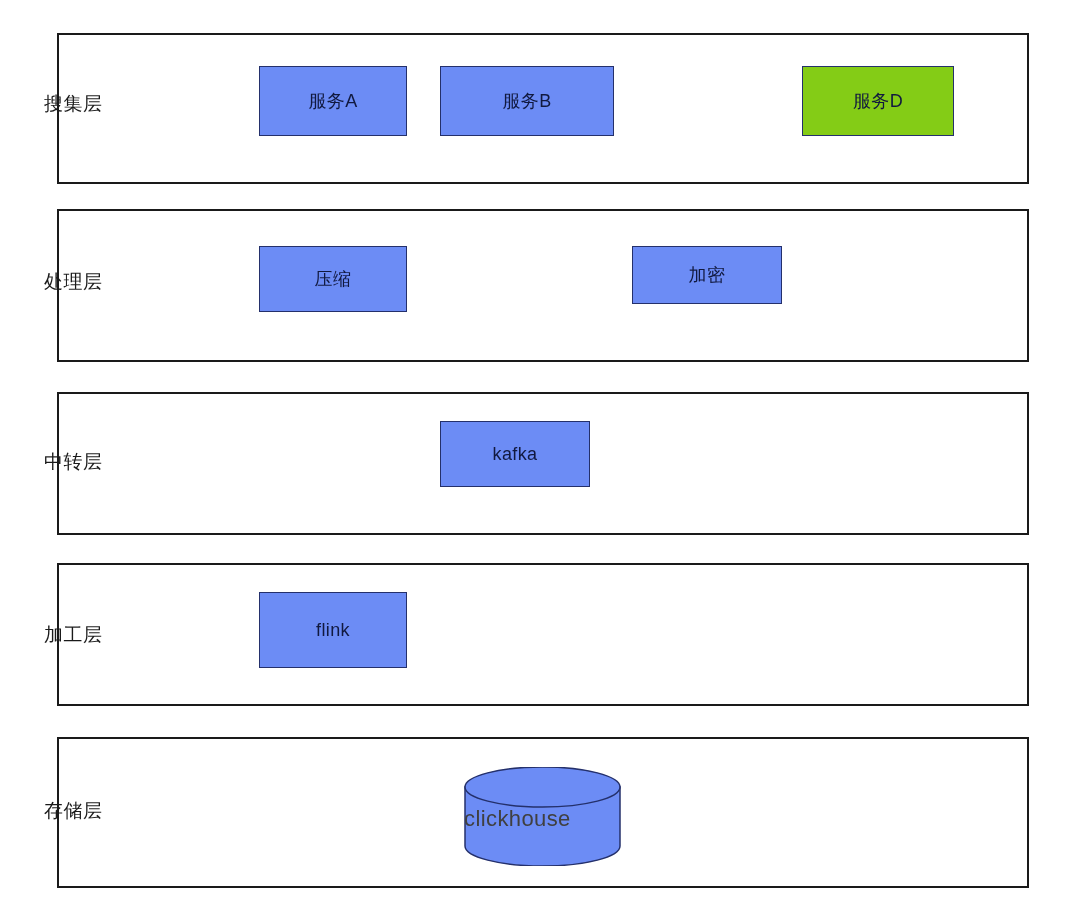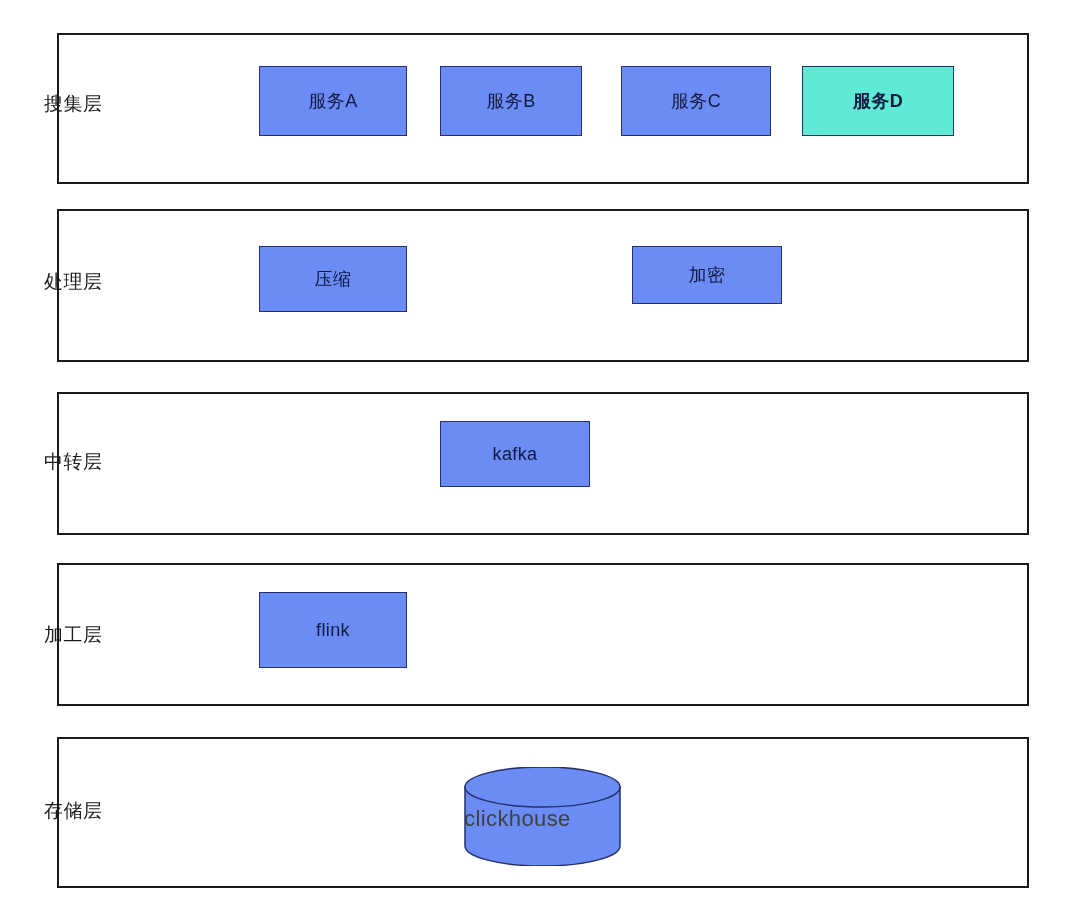--- a/index.html
+++ b/index.html
@@ -70,27 +70,24 @@
 </style>
 </head>
 <body>
 
 <div id="canvas">
     <div class="layer-band" style="top: 33px; height: 151px; border-color: rgb(26, 26, 26);"></div>
     <div class="layer-label" style="top: 91px;">搜集层</div>
     <div class="node-box" style="left: 259px; top: 66px; width: 148px; height: 70px; background: rgb(108, 140, 245); border-color: rgb(36, 48, 107);">
       <span>服务A</span>
     </div>
-    <div class="node-box" style="left: 440px; top: 66px; width: 142px; height: 70px; background: rgb(108, 140, 245); border-color: rgb(36, 48, 107);">
+    <div class="node-box" style="left: 440px; top: 66px; width: 174px; height: 70px; background: rgb(108, 140, 245); border-color: rgb(36, 48, 107);">
       <span>服务B</span>
     </div>
-    <div class="node-box" style="left: 621px; top: 66px; width: 150px; height: 70px; background: rgb(108, 140, 245); border-color: rgb(36, 48, 107);">
-      <span>服务C</span>
-    </div>
-    <div class="node-box" style="left: 802px; top: 66px; width: 152px; height: 70px; background: #5eead4; border-color: rgb(36, 48, 107); font-weight: bold;">
+    <div class="node-box" style="left: 802px; top: 66px; width: 152px; height: 70px; background: #84cc16; border-color: rgb(36, 48, 107);">
       <span>服务D</span>
     </div>
     <div class="layer-band" style="top: 209px; height: 153px; border-color: rgb(26, 26, 26);"></div>
     <div class="layer-label" style="top: 269px;">处理层</div>
     <div class="node-box" style="left: 259px; top: 246px; width: 148px; height: 66px; background: rgb(108, 140, 245); border-color: rgb(36, 48, 107);">
       <span>压缩</span>
     </div>
     <div class="node-box" style="left: 632px; top: 246px; width: 150px; height: 58px; background: rgb(108, 140, 245); border-color: rgb(36, 48, 107);">
       <span>加密</span>
     </div>

